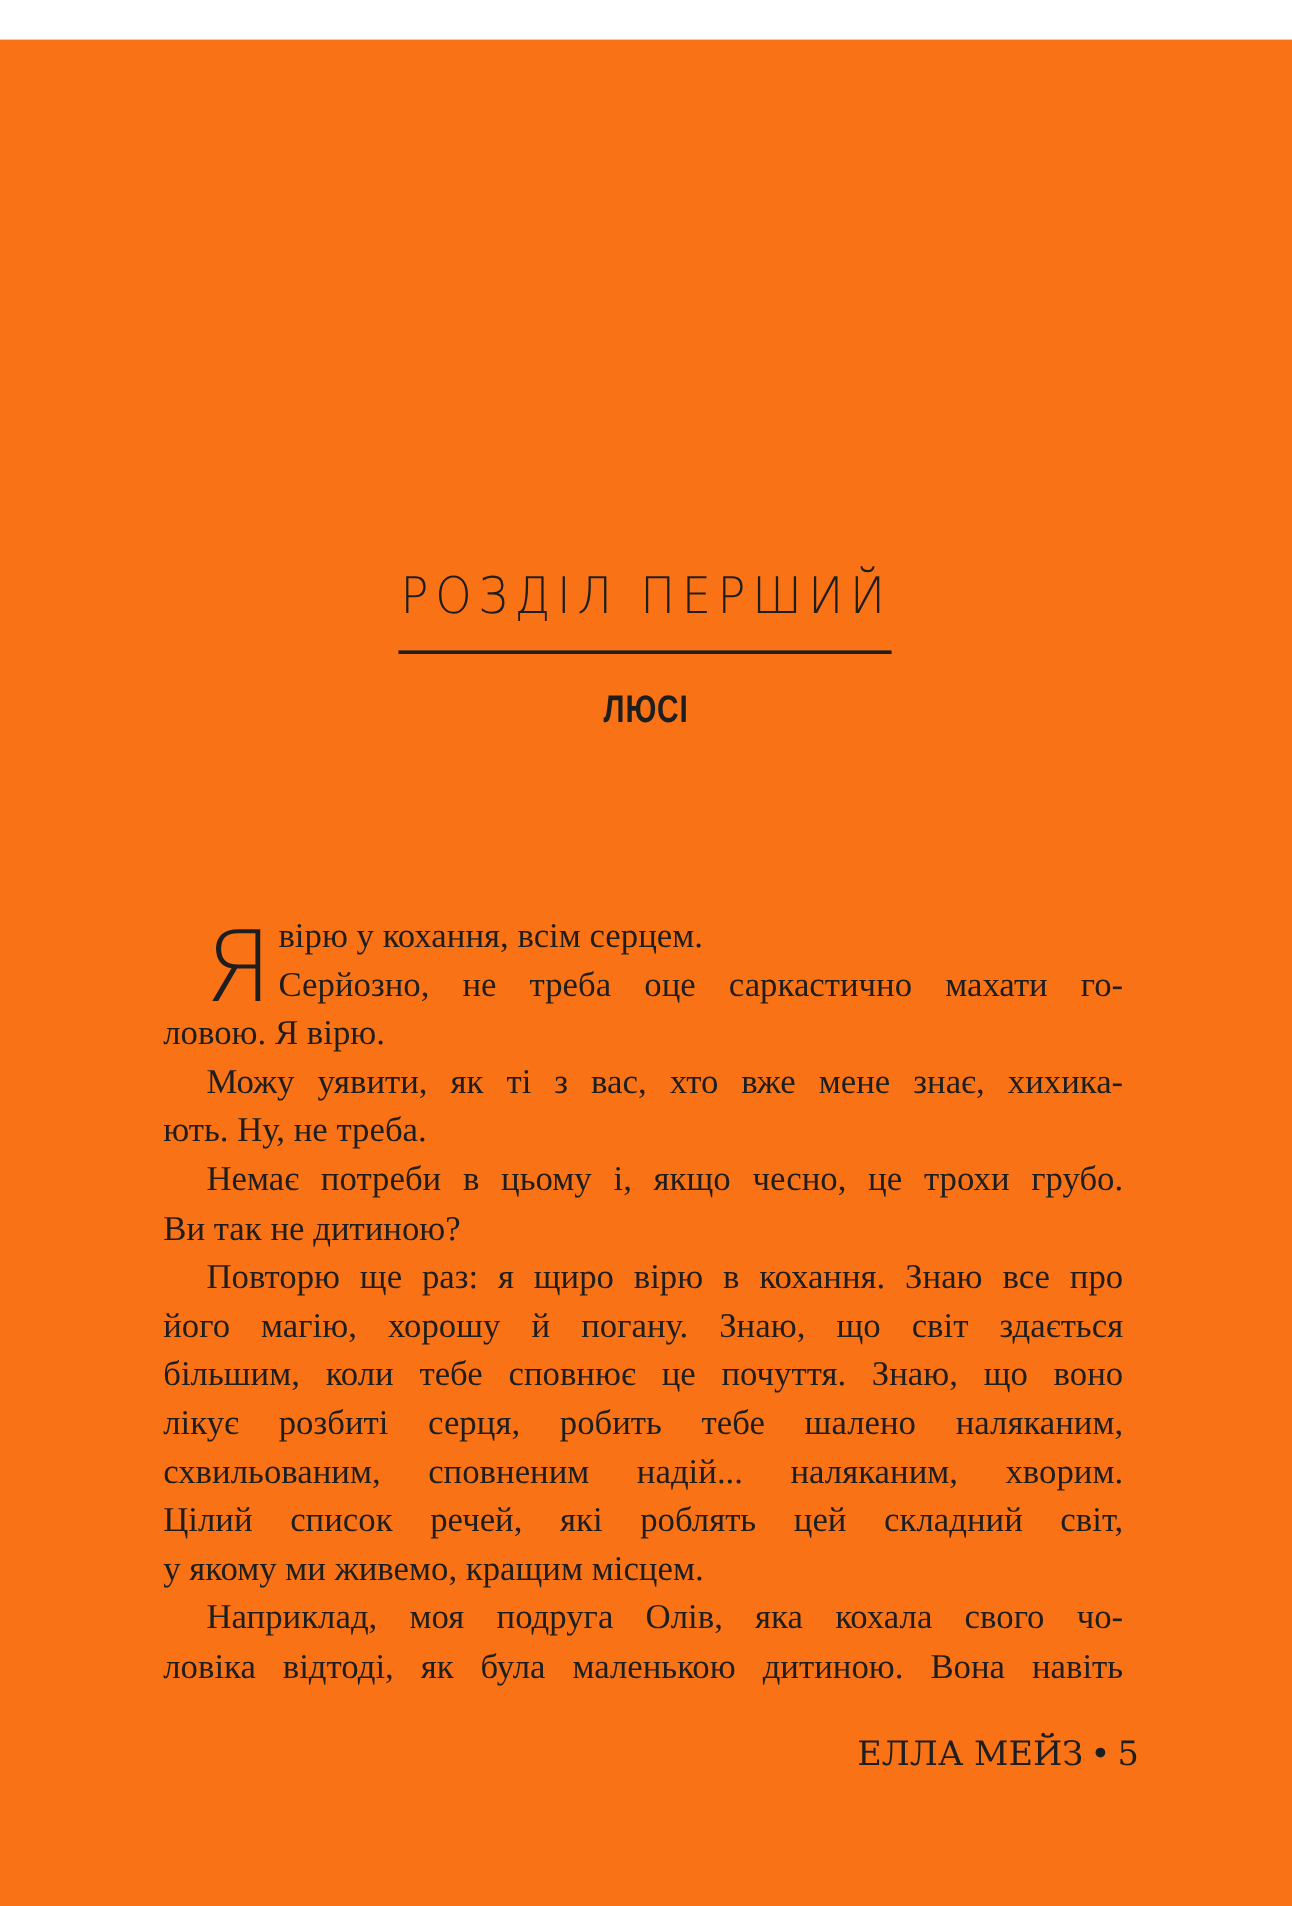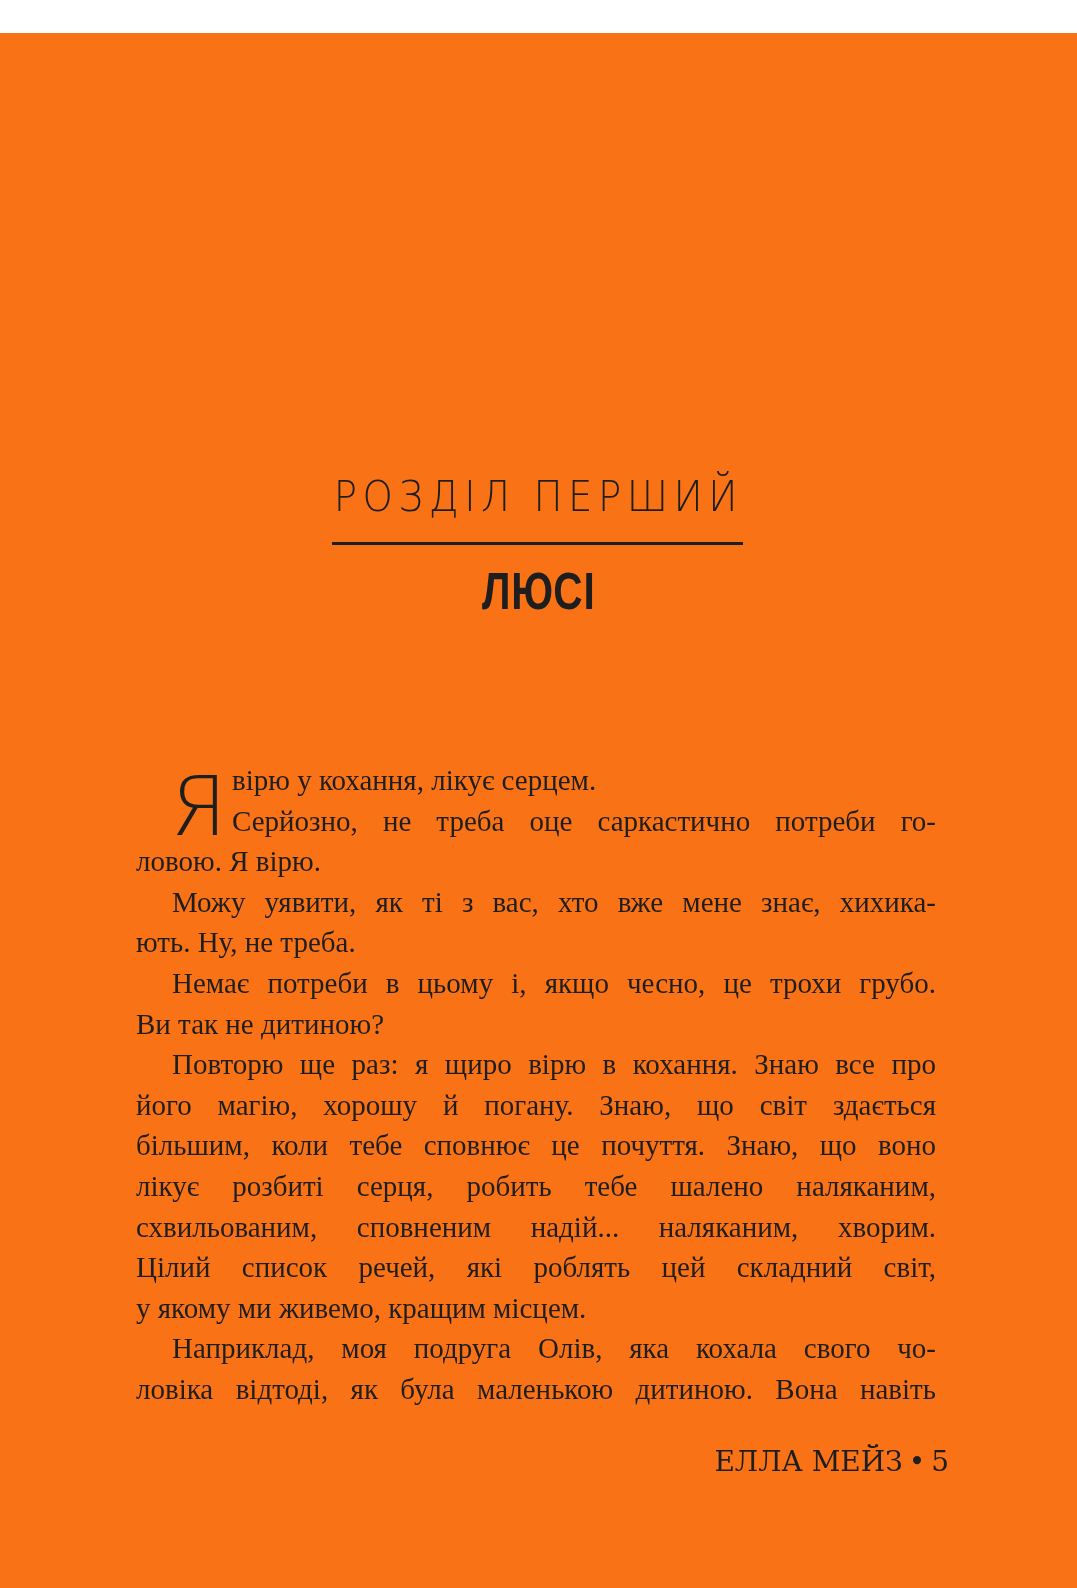--- a/index.html
+++ b/index.html
@@ -50,21 +50,21 @@
       background: #1e1e1e;
     }
     .chapter-name {
       position: absolute;
       left: 0;
       width: 1077px;
       top: 532px;
       text-align: center;
       font-family: "Liberation Sans", sans-serif;
       font-weight: 700;
-      font-size: 52px;
+      font-size: 32px;
       line-height: 52px;
       color: #1e1e1e;
     }
     .chapter-name span {
       display: inline-block;
       transform: scaleX(0.78);
       letter-spacing: 1px;
     }
     .body-text {
       position: absolute;
@@ -130,22 +130,22 @@
 
   <div class="chapter-rule"></div>
 
   <div class="chapter-name">
     <span>ЛЮСІ</span>
   </div>
 
   <div class="body-text">
     <span class="dropcap">Я</span>
 
-    <span class="line dropcap-line last">вірю у кохання, лікує серцем.</span>
-    <span class="line dropcap-line">Серйозно, не треба оце саркастично потреби го-</span>
+    <span class="line dropcap-line last">вірю у кохання, всім серцем.</span>
+    <span class="line dropcap-line">Серйозно, не треба оце саркастично махати го-</span>
     <span class="line last">ловою. Я вірю.</span>
 
     <span class="line indent">Можу уявити, як ті з вас, хто вже мене знає, хихика-</span>
     <span class="line last">ють. Ну, не треба.</span>
 
     <span class="line indent">Немає потреби в цьому і, якщо чесно, це трохи грубо.</span>
     <span class="line last">Ви так не дитиною?</span>
 
     <span class="line indent">Повторю ще раз: я щиро вірю в кохання. Знаю все про</span>
     <span class="line">його магію, хорошу й погану. Знаю, що світ здається</span>

